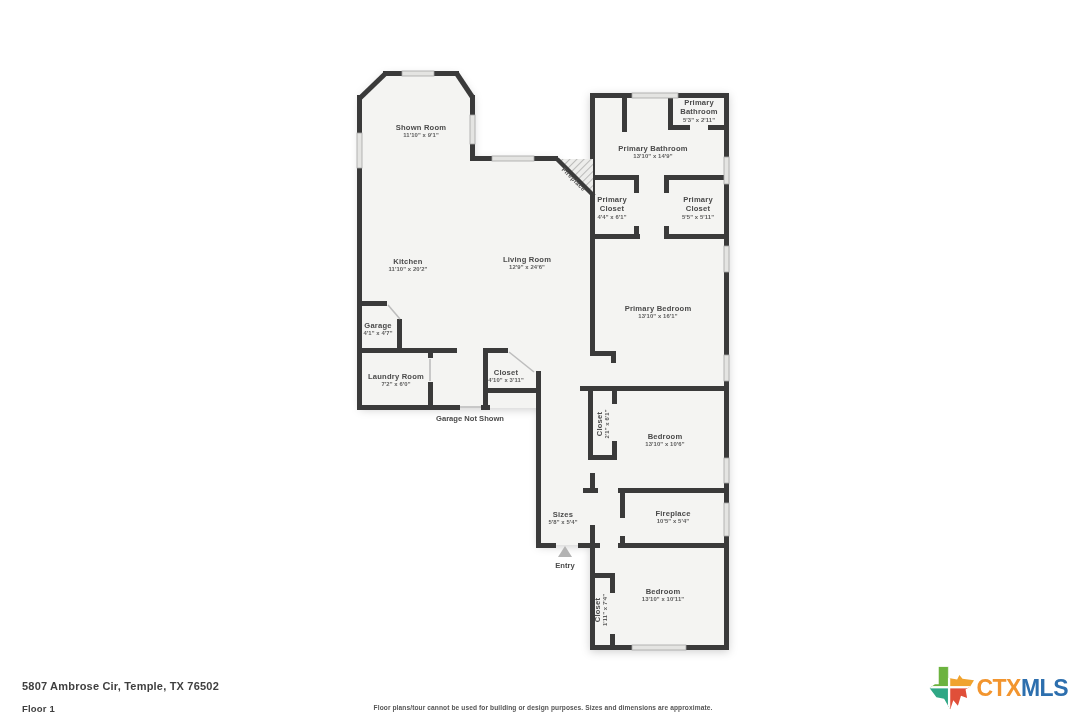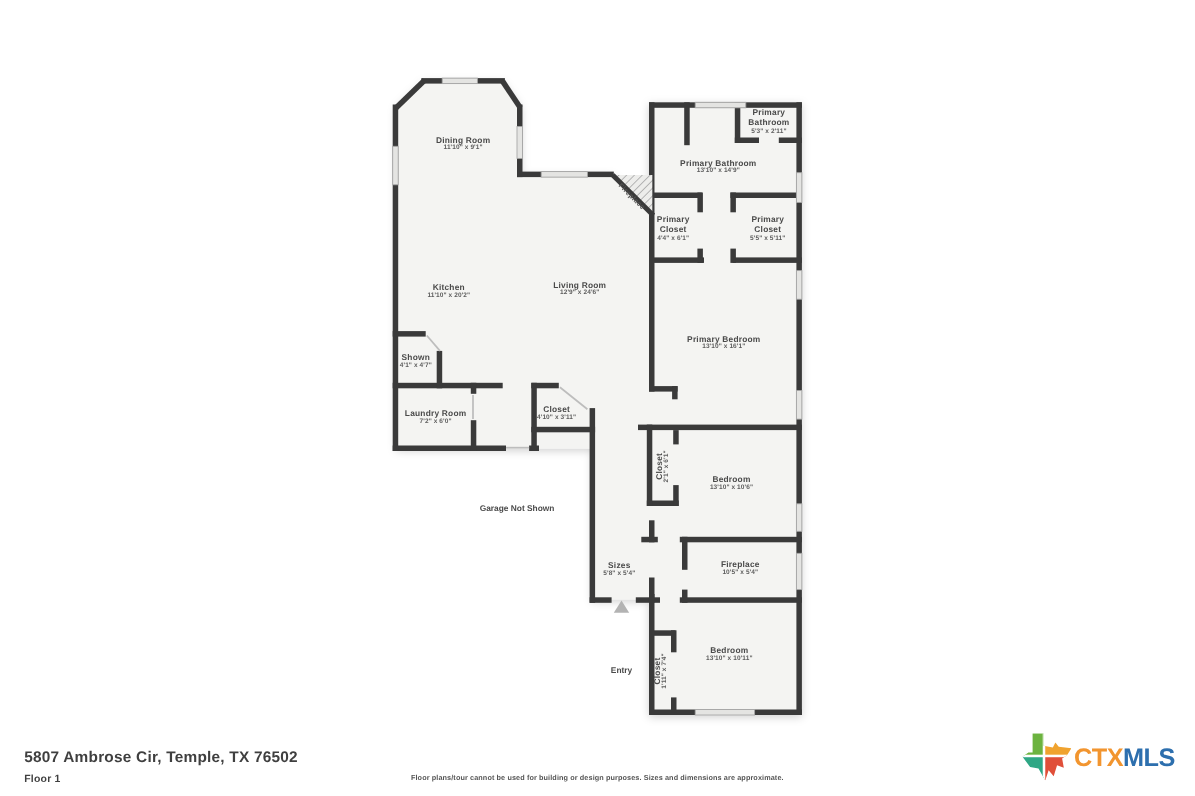--- a/index.html
+++ b/index.html
@@ -22,30 +22,30 @@
   .room-label{
     position:absolute;transform:translate(-50%,-50%);
     text-align:center;line-height:1.25;pointer-events:none;white-space:nowrap;
   }
   .room-label.wrap{white-space:normal;width:54px;}
   .room-label.vertical{transform:translate(-50%,-50%) rotate(-90deg);}
   .rname{font-size:7.6px;font-weight:bold;color:var(--name-color);letter-spacing:.2px;}
   .rdims{font-size:5.9px;font-weight:bold;color:var(--dims-color);letter-spacing:.1px;}
   .annotation{
     position:absolute;transform:translate(-50%,-50%);
-    font-size:7.6px;font-weight:bold;color:var(--name-color);white-space:nowrap;margin-top:44px;
+    font-size:7.6px;font-weight:bold;color:var(--name-color);white-space:nowrap;
   }
   .fireplace-label{
     position:absolute;left:574px;top:179px;
     transform:translate(-50%,-50%) rotate(45deg);
     font-size:6.2px;font-weight:bold;color:#555;letter-spacing:.4px;white-space:nowrap;
   }
   .footer-address{
     position:absolute;left:22px;top:680px;
-    font-size:14px;font-weight:bold;color:#3f3f3f;letter-spacing:.2px;
+    font-size:11px;font-weight:bold;color:#3f3f3f;letter-spacing:.2px;
   }
   .footer-floor{
     position:absolute;left:22px;top:703px;
     font-size:9.5px;font-weight:bold;color:#3f3f3f;letter-spacing:.2px;
   }
   .footer-disclaimer{
     position:absolute;left:50%;top:704px;transform:translateX(-50%);
     font-size:6.6px;font-weight:bold;color:#555;white-space:nowrap;letter-spacing:.1px;
   }
   .logo{
@@ -160,36 +160,36 @@
     <rect x="724" y="355" width="5" height="26"></rect>
     <rect x="724" y="458" width="5" height="25"></rect>
     <rect x="724" y="503" width="5" height="33"></rect>
     <rect x="632" y="645" width="54" height="5"></rect>
   </g>
 
   <polygon points="558,557 572,557 565,546" fill="#b3b3b3"></polygon>
 </svg>
 
 <div class="room-label" style="left:421px;top:131px">
-  <div class="rname">Dining Room</div>
+  <div class="rname">Shown Room</div>
   <div class="rdims">11'10" x 9'1"</div>
 </div>
 
 <div class="room-label" style="left:408px;top:265px">
   <div class="rname">Kitchen</div>
   <div class="rdims">11'10" x 20'2"</div>
 </div>
 
 <div class="room-label" style="left:527px;top:263px">
   <div class="rname">Living Room</div>
   <div class="rdims">12'9" x 24'6"</div>
 </div>
 
 <div class="room-label" style="left:378px;top:329px">
-  <div class="rname">Shown</div>
+  <div class="rname">Garage</div>
   <div class="rdims">4'1" x 4'7"</div>
 </div>
 
 <div class="room-label" style="left:396px;top:380px">
   <div class="rname">Laundry Room</div>
   <div class="rdims">7'2" x 6'0"</div>
 </div>
 
 <div class="room-label" style="left:506px;top:376px">
   <div class="rname">Closet</div>

